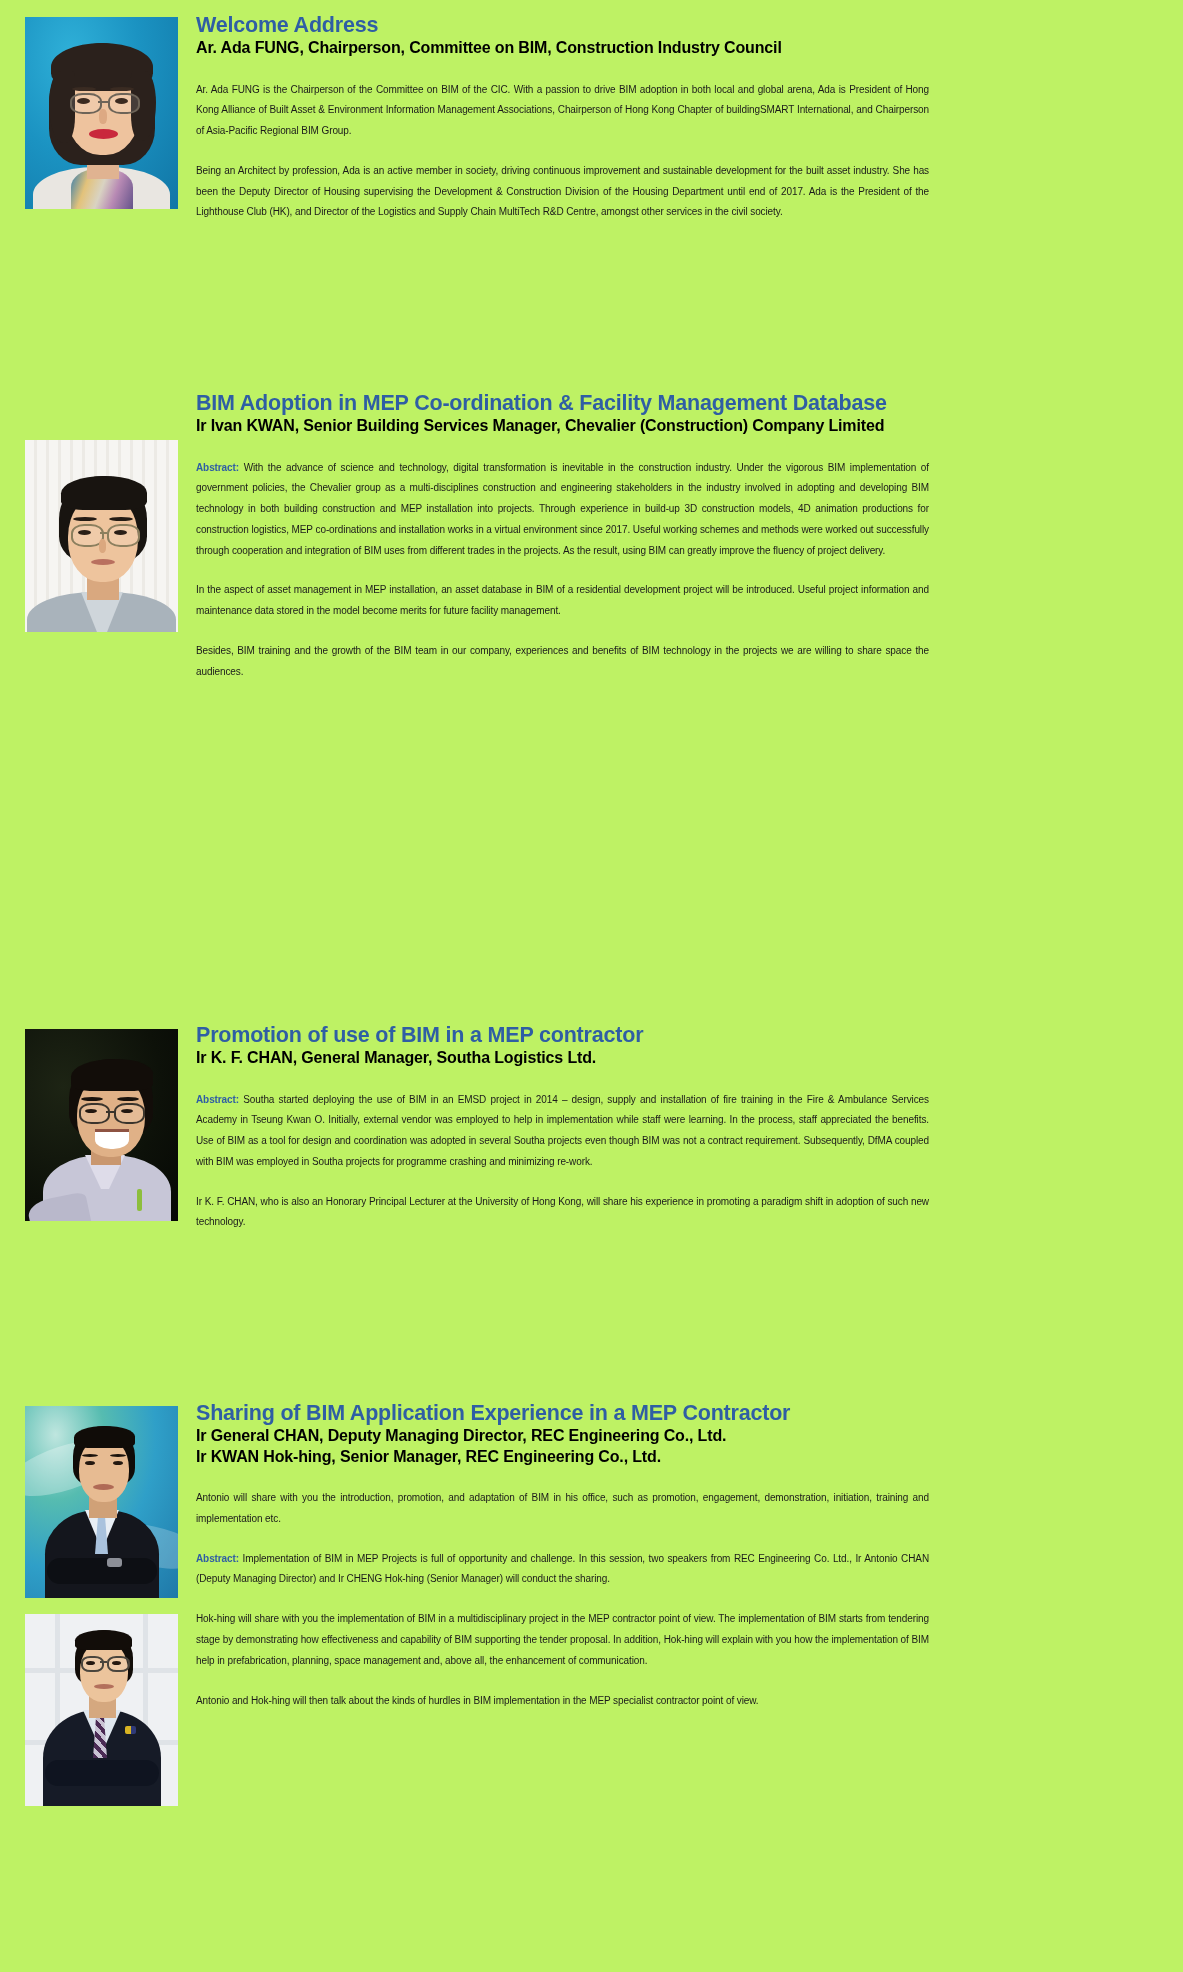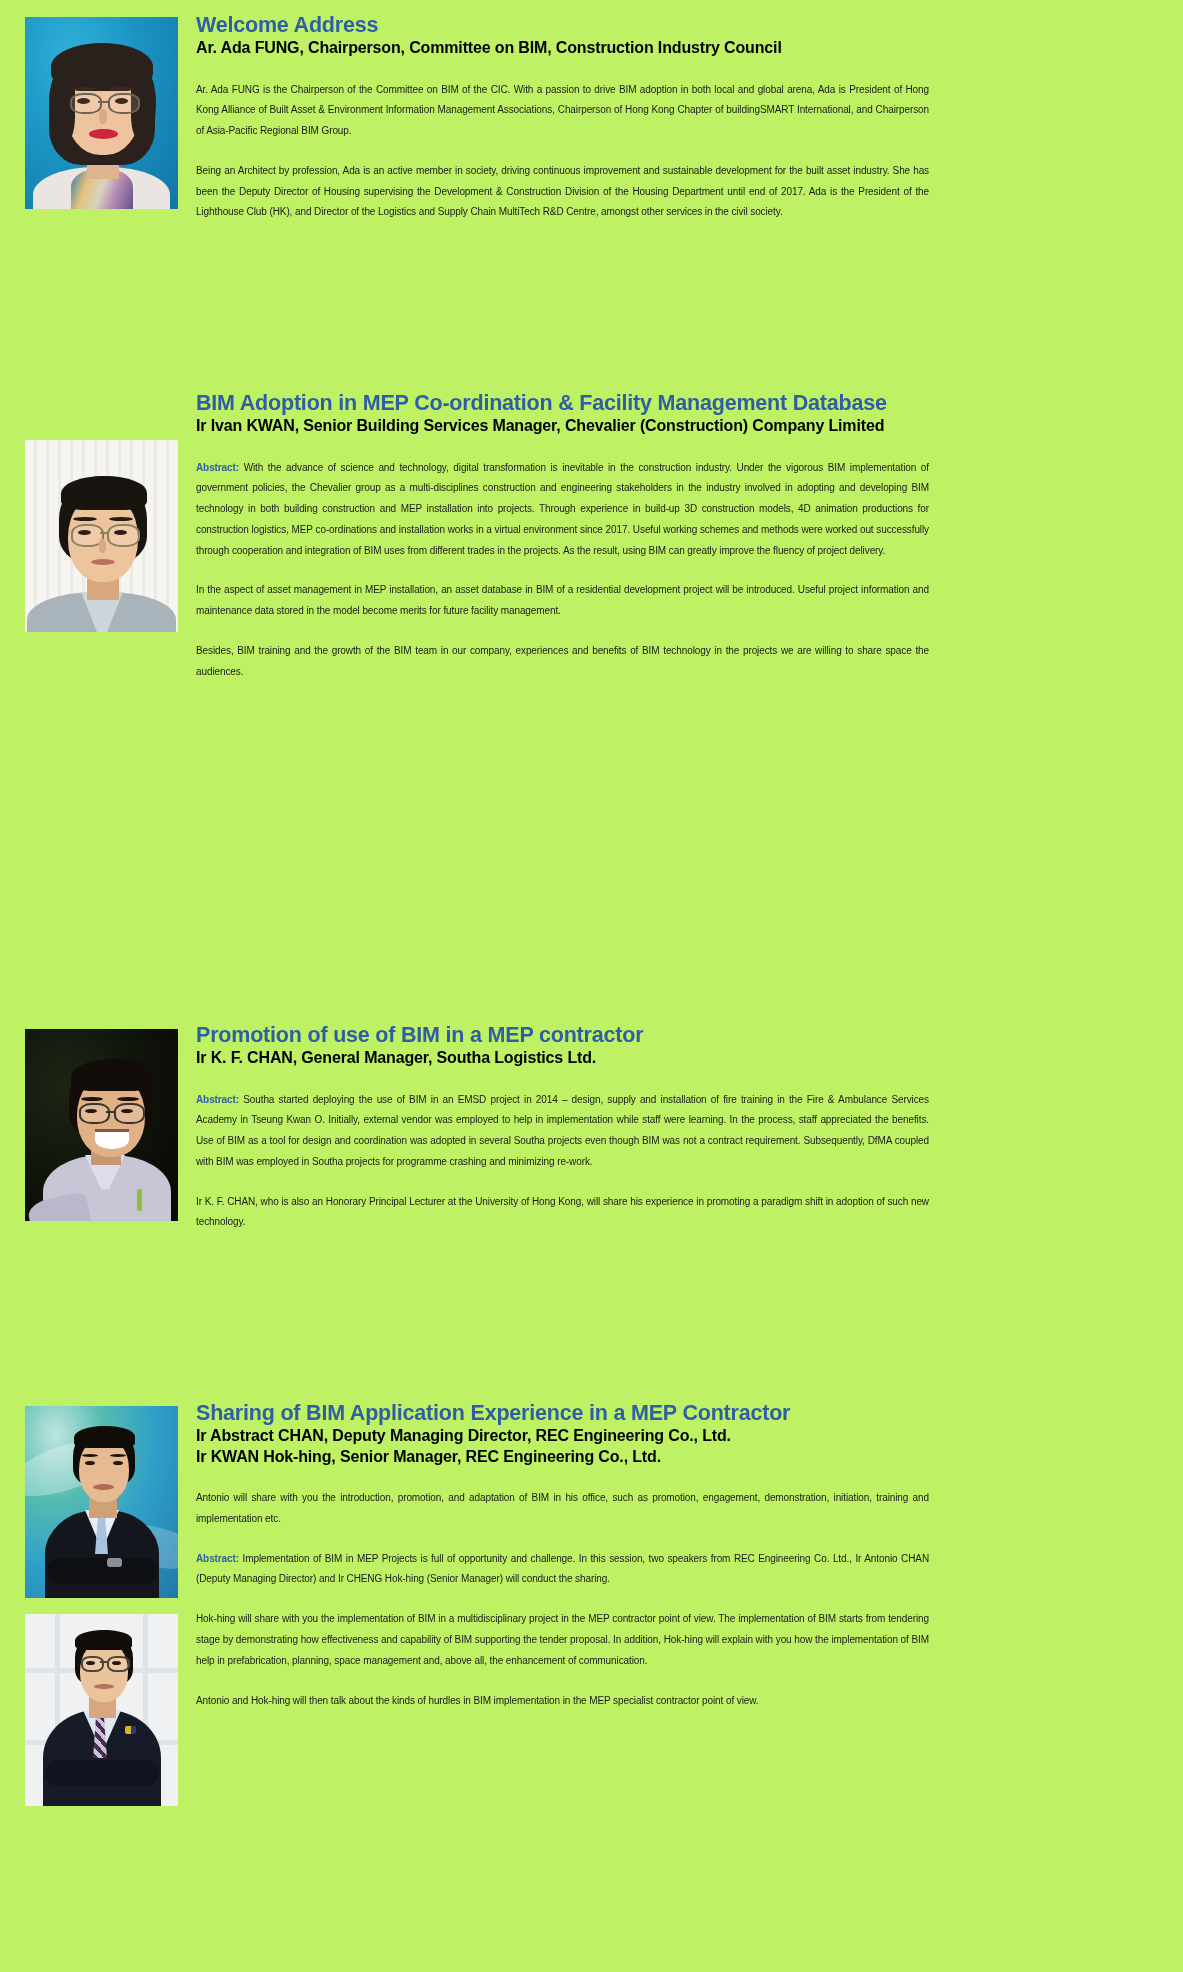--- a/index.html
+++ b/index.html
@@ -321,21 +321,21 @@
     <section class="sec" style="top:1022px;">
       <h2 class="title">Promotion of use of BIM in a MEP contractor</h2>
       <p class="byline">Ir K. F. CHAN, General Manager, Southa Logistics Ltd.</p>
       <div class="gap-md"></div>
       <p class="body"><span class="lbl-abstract">Abstract:</span> <span>Southa started deploying the use of BIM in an EMSD project in 2014 – design, supply and installation of fire training in the Fire &amp; Ambulance Services Academy in Tseung Kwan O. Initially, external vendor was employed to help in implementation while staff were learning. In the process, staff appreciated the benefits. Use of BIM as a tool for design and coordination was adopted in several Southa projects even though BIM was not a contract requirement. Subsequently, DfMA coupled with BIM was employed in Southa projects for programme crashing and minimizing re-work.</span></p>
       <p class="body">Ir K. F. CHAN, who is also an Honorary Principal Lecturer at the University of Hong Kong, will share his experience in promoting a paradigm shift in adoption of such new technology.</p>
     </section>
 
     <section class="sec" style="top:1400px;">
       <h2 class="title">Sharing of BIM Application Experience in a MEP Contractor</h2>
-      <p class="byline">Ir Abstract CHAN, Deputy Managing Director, REC Engineering Co., Ltd.</p>
+      <p class="byline">Ir General CHAN, Deputy Managing Director, REC Engineering Co., Ltd.</p>
       <p class="byline">Ir KWAN Hok-hing, Senior Manager, REC Engineering Co., Ltd.</p>
       <div class="gap-md"></div>
       <p class="body">Antonio will share with you the introduction, promotion, and adaptation of BIM in his office, such as promotion, engagement, demonstration, initiation, training and implementation etc.</p>
       <p class="body"><span class="lbl-abstract">Abstract:</span> <span>Implementation of BIM in MEP Projects is full of opportunity and challenge. In this session, two speakers from REC Engineering Co. Ltd., Ir Antonio CHAN (Deputy Managing Director) and Ir CHENG Hok-hing (Senior Manager) will conduct the sharing.</span></p>
       <p class="body">Hok-hing will share with you the implementation of BIM in a multidisciplinary project in the MEP contractor point of view. The implementation of BIM starts from tendering stage by demonstrating how effectiveness and capability of BIM supporting the tender proposal. In addition, Hok-hing will explain with you how the implementation of BIM help in prefabrication, planning, space management and, above all, the enhancement of communication.</p>
       <p class="body">Antonio and Hok-hing will then talk about the kinds of hurdles in BIM implementation in the MEP specialist contractor point of view.</p>
     </section>
 
   </div>
 </div>

